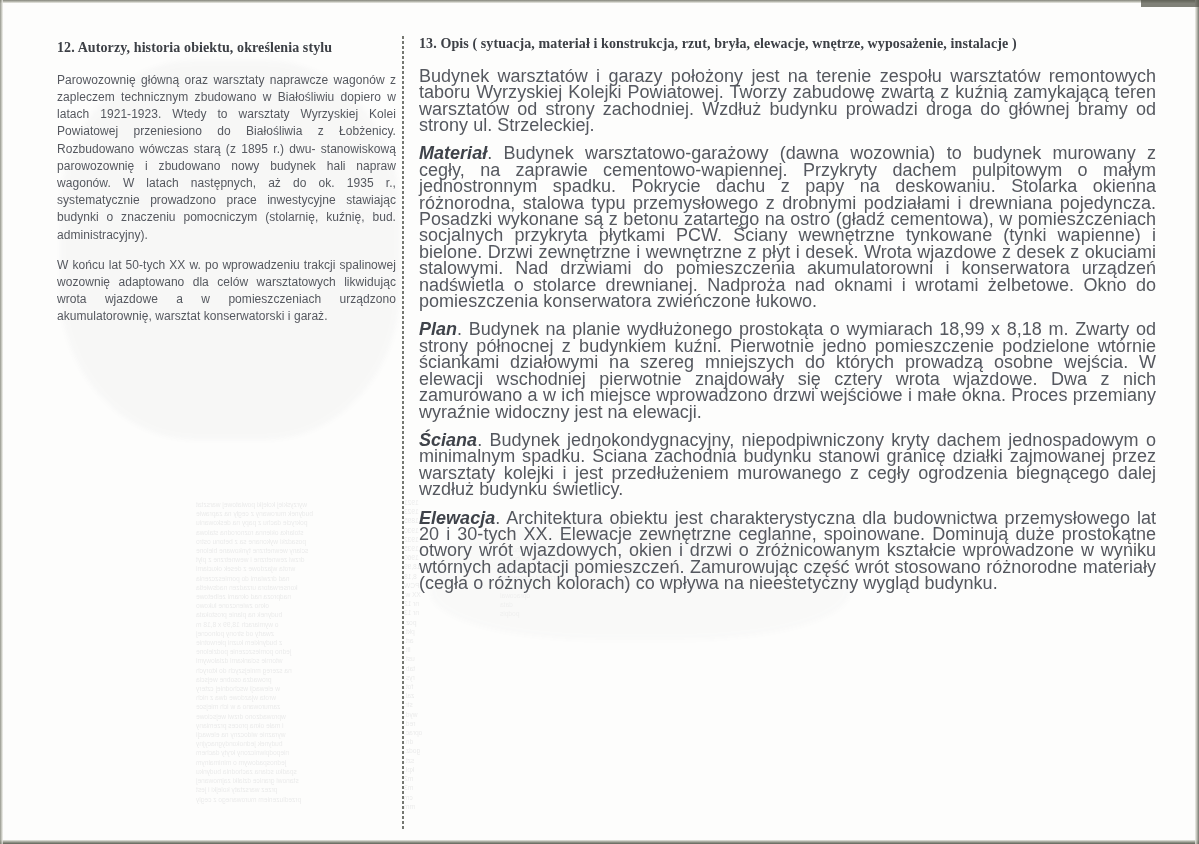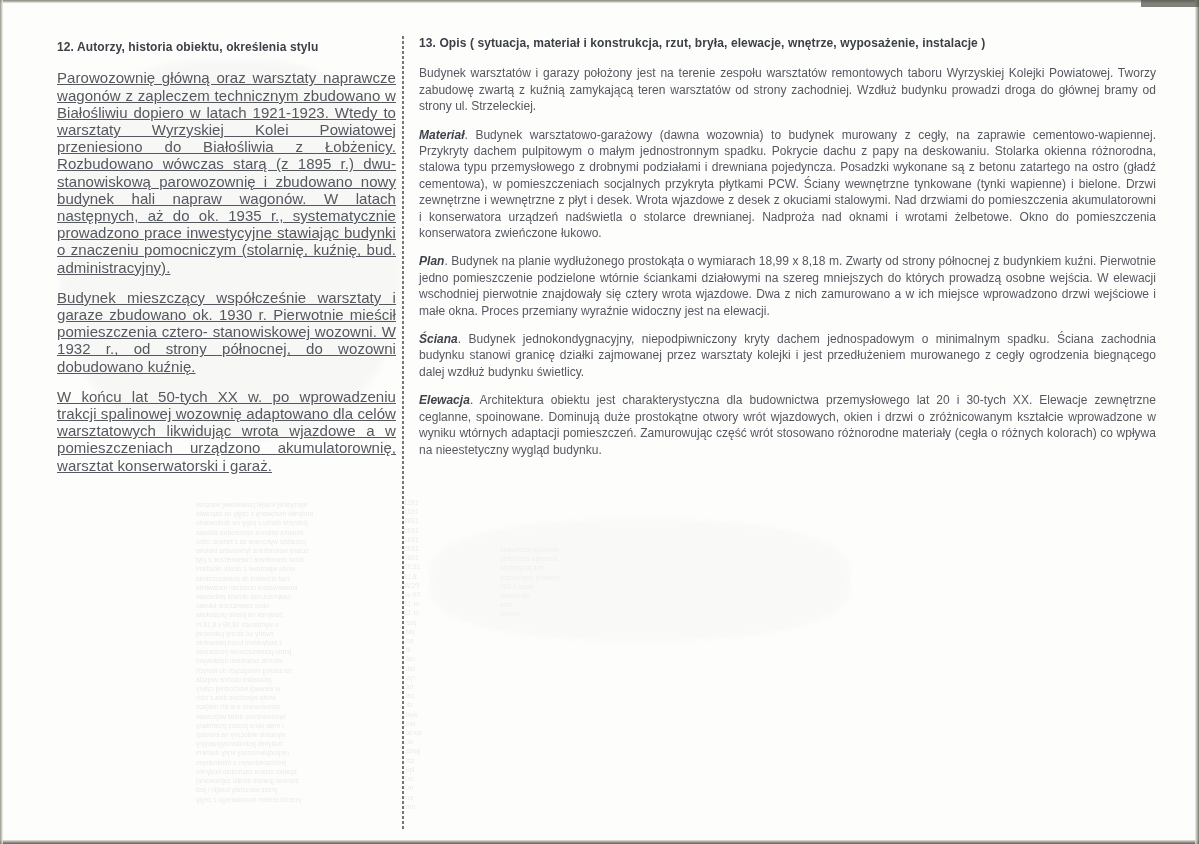--- a/index.html
+++ b/index.html
@@ -93,45 +93,45 @@
     width: 339px;
   }
   .col-right {
     position: absolute;
     left: 419px;
     top: 36px;
     width: 737px;
   }
 
   .section-heading {
-    font-size: 12px;
+    font-size: 14px;
     font-weight: bold;
     color: #3d4046;
     letter-spacing: .1px;
     margin: 0 0 15px 0;
     line-height: 1.2;
+    font-family: Liberation Serif, serif;
   }
 
   .para {
     margin: 0 0 13px 0;
     text-align: justify;
     color: #55585f;
     -webkit-font-smoothing: none;
   }
 
   .col-left .para {
-    font-size: 15px;
+    font-size: 12px;
     line-height: 17.2px;
     letter-spacing: .05px;
-    text-decoration: underline;
   }
   .col-left .para:last-child { margin-bottom: 0; }
 
   .col-right .para {
-    font-size: 12px;
+    font-size: 18px;
     line-height: 16.4px;
     letter-spacing: .02px;
     margin-bottom: 12px;
   }
 
   .lead {
     font-weight: bold;
     color: #3f434a;
     font-style: italic;
   }
@@ -263,21 +263,20 @@
 podpis</div>
   </div>
 
   <div class="content">
 
     <div class="col-left">
       <h2 class="section-heading">12. Autorzy, historia obiektu, określenia stylu</h2>
 
       <p class="para">Parowozownię główną oraz warsztaty naprawcze wagonów z  zapleczem technicznym zbudowano w Białośliwiu dopiero w latach 1921-1923. Wtedy to warsztaty Wyrzyskiej Kolei Powiatowej przeniesiono do Białośliwia z Łobżenicy. Rozbudowano wówczas starą (z 1895 r.) dwu- stanowiskową parowozownię i zbudowano nowy budynek hali napraw wagonów. W latach następnych, aż do ok. 1935 r., systematycznie prowadzono prace inwestycyjne stawiając budynki o znaczeniu pomocniczym (stolarnię, kuźnię, bud. administracyjny).</p>
 
-      <p class="para">Budynek mieszczący współcześnie warsztaty i garaze zbudowano ok. 1930 r. Pierwotnie mieścił pomieszczenia cztero- stanowiskowej wozowni. W 1932 r., od strony północnej, do wozowni dobudowano kuźnię.</p>
 
       <p class="para">W końcu lat 50-tych XX w. po wprowadzeniu trakcji spalinowej wozownię adaptowano dla celów warsztatowych likwidując wrota wjazdowe  a w pomieszczeniach urządzono akumulatorownię, warsztat konserwatorski i garaż.</p>
     </div>
 
     <div class="col-right">
       <h2 class="section-heading">13. Opis ( sytuacja, materiał i konstrukcja, rzut, bryła, elewacje, wnętrze, wyposażenie, instalacje )</h2>
 
       <p class="para"><span class="lead"></span><span>Budynek warsztatów i garazy  położony jest na terenie zespołu warsztatów remontowych taboru Wyrzyskiej Kolejki Powiatowej. Tworzy zabudowę zwartą z kuźnią zamykającą teren warsztatów od strony zachodniej. Wzdłuż budynku prowadzi droga do głównej bramy od strony ul. Strzeleckiej.</span></p>
 
       <p class="para"><span class="lead">Materiał</span><span>. Budynek warsztatowo-garażowy (dawna wozownia) to  budynek murowany z cegły, na zaprawie cementowo-wapiennej. Przykryty dachem pulpitowym o małym jednostronnym spadku. Pokrycie dachu z papy na deskowaniu. Stolarka okienna różnorodna, stalowa typu przemysłowego z drobnymi podziałami i drewniana pojedyncza. Posadzki wykonane są z betonu zatartego na ostro (gładź cementowa), w pomieszczeniach socjalnych przykryta płytkami PCW. Ściany wewnętrzne tynkowane (tynki wapienne) i bielone. Drzwi zewnętrzne i wewnętrzne z płyt i desek. Wrota wjazdowe z desek z okuciami stalowymi. Nad drzwiami do pomieszczenia akumulatorowni i konserwatora urządzeń nadświetla o stolarce drewnianej. Nadproża nad oknami i wrotami żelbetowe. Okno do pomieszczenia konserwatora zwieńczone łukowo.</span></p>

